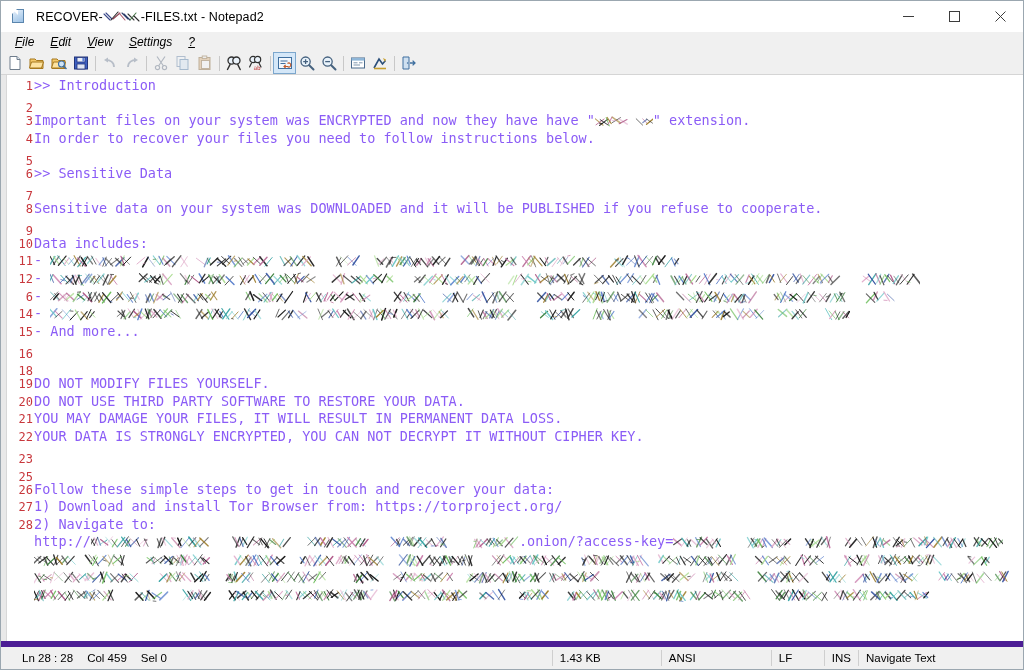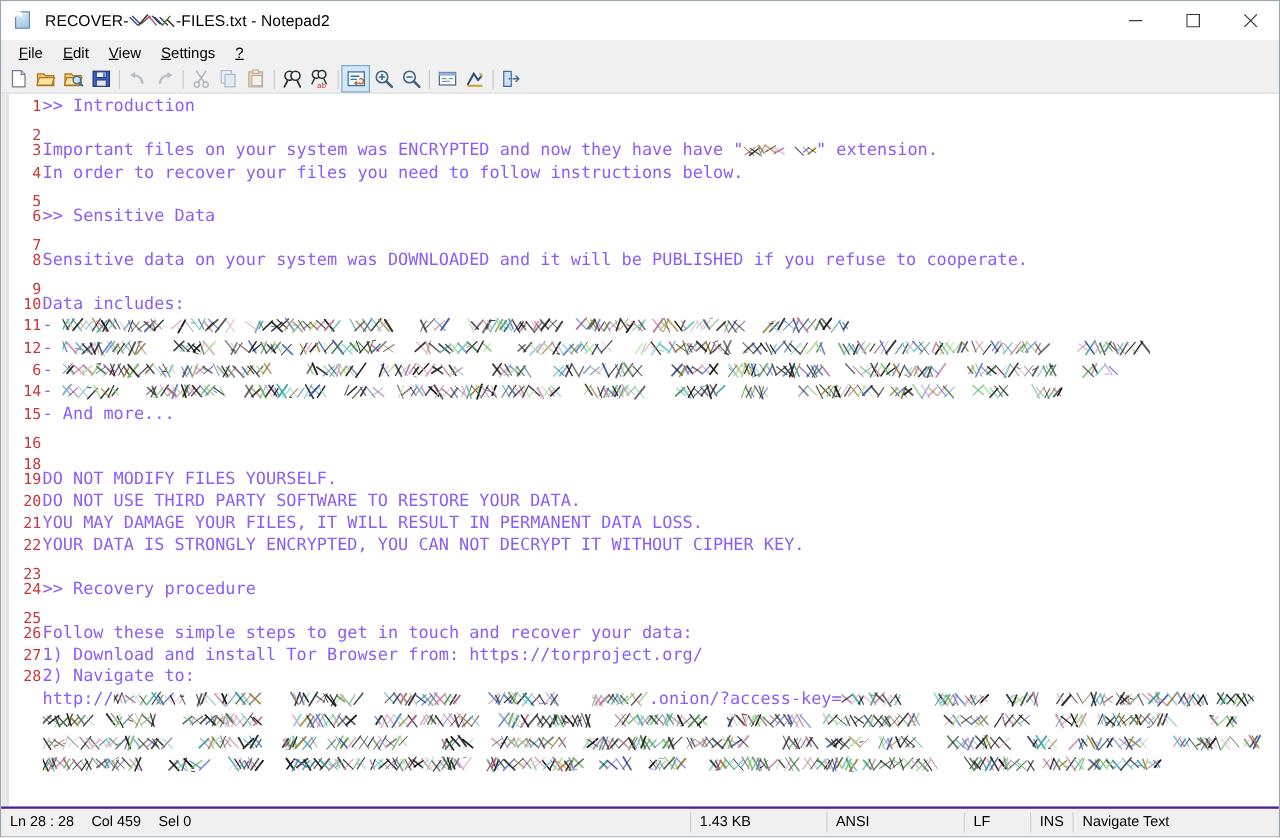--- a/index.html
+++ b/index.html
@@ -81,20 +81,21 @@
     display: flex; align-items: center;
     padding-left: 6px;
     flex: 0 0 auto;
     font-size: 12px;
     color: #000;
   }
   .menu-item {
     padding: 1px 8px 2px 8px;
     line-height: 16px;
     white-space: nowrap;
+    font-style: italic;
   }
   .menu-item u { text-decoration: underline; }
 
   
   .toolbar {
     height: 22px;
     background: #f0f0f0;
     display: flex; align-items: center;
     padding-left: 3px;
     flex: 0 0 auto;
@@ -163,25 +164,26 @@
     position: relative;
     overflow: hidden;
     height: 17.55px;
   }
   .cont .lnum { color: transparent; }
 
   
   .statusbar {
     height: 22px;
     background: #f0f0f0;
-    border-top: 2px solid #4c1d95;
+    border-top: 6px solid #4c1d95;
     display: flex; align-items: stretch;
     flex: 0 0 auto;
     font-size: 11.5px;
     color: #000;
+    padding-left: 14px;
   }
   .sb {
     display: flex; align-items: center;
     padding: 0 7px;
     white-space: nowrap;
   }
   .sb-sep {
     width: 1px;
     background: #cfcfcf;
     margin: 3px 0;
@@ -1389,21 +1391,20 @@
                 </g>
               </svg></span></span></div>
         <div class="line"><span class="lnum">15</span><span class="ltext">- And more...</span></div>
         <div class="line"><span class="lnum">16</span><span class="ltext"></span></div>
         <div class="line"><span class="lnum">18</span><span class="ltext"></span></div>
         <div class="line"><span class="lnum">19</span><span class="ltext">DO NOT MODIFY FILES YOURSELF.</span></div>
         <div class="line"><span class="lnum">20</span><span class="ltext">DO NOT USE THIRD PARTY SOFTWARE TO RESTORE YOUR DATA.</span></div>
         <div class="line"><span class="lnum">21</span><span class="ltext">YOU MAY DAMAGE YOUR FILES, IT WILL RESULT IN PERMANENT DATA LOSS.</span></div>
         <div class="line"><span class="lnum">22</span><span class="ltext">YOUR DATA IS STRONGLY ENCRYPTED, YOU CAN NOT DECRYPT IT WITHOUT CIPHER KEY.</span></div>
         <div class="line"><span class="lnum">23</span><span class="ltext"></span></div>
-        <div class="line"><span class="lnum">24</span><span class="ltext">&gt;&gt; Recovery procedure</span></div>
         <div class="line"><span class="lnum">25</span><span class="ltext"></span></div>
         <div class="line"><span class="lnum">26</span><span class="ltext">Follow these simple steps to get in touch and recover your data:</span></div>
         <div class="line"><span class="lnum">27</span><span class="ltext">1) Download and install Tor Browser from: https://torproject.org/</span></div>
         <div class="line"><span class="lnum">28</span><span class="ltext">2) Navigate to:</span></div>
         <div class="line cont"><span class="lnum"></span><span class="ltext"><span>http://</span><span style="display: inline-block; width: 428px; height: 16px; vertical-align: -4px;"><svg width="428" height="16" viewBox="0 0 428 16">
                 <g fill="none" stroke-linecap="round">
                   <path d="M0.0,4.8 L3.5,11.3" stroke="#161616" stroke-width="0.84" opacity="0.86"></path>
                   <path d="M-0.7,10.9 L2.8,5.2" stroke="#161616" stroke-width="1.41" opacity="0.69"></path>
                   <path d="M3.1,11.6 L6.6,3.4" stroke="#161616" stroke-width="0.82" opacity="0.90"></path>
                   <path d="M3.2,3.8 L6.7,11.2" stroke="#c878a8" stroke-width="1.28" opacity="0.52"></path>

